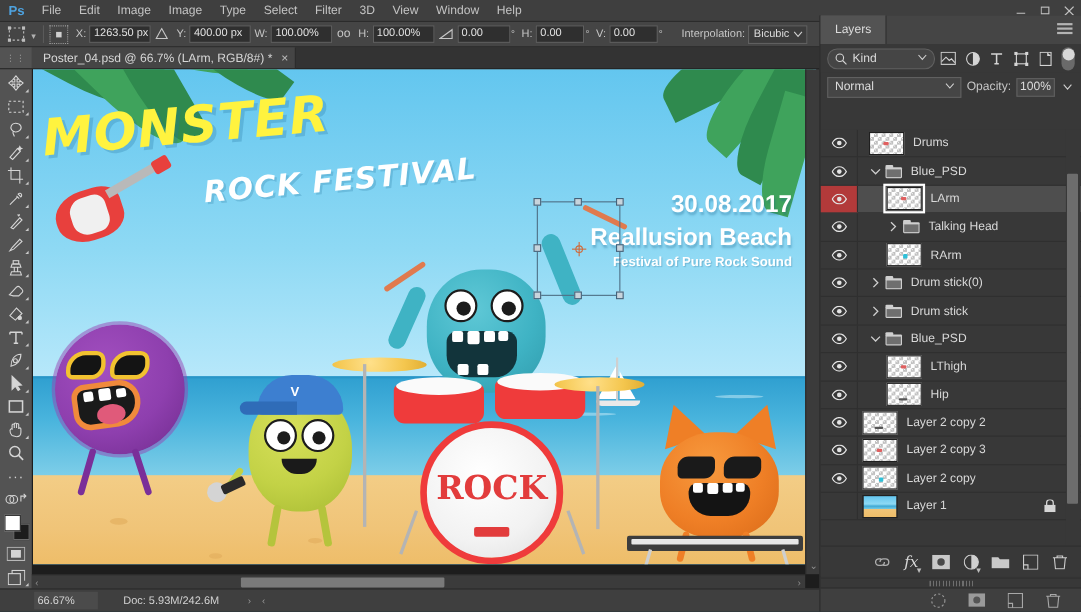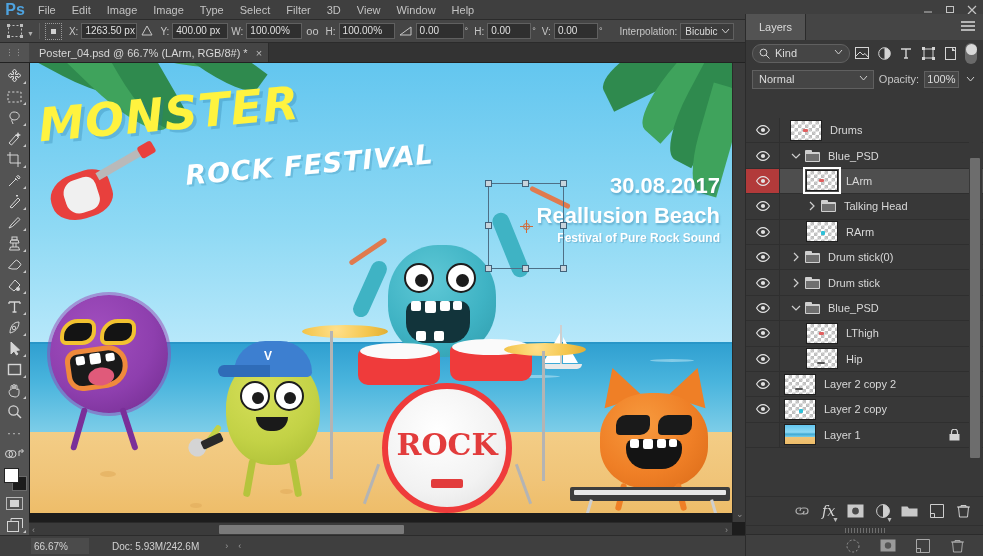--- a/index.html
+++ b/index.html
@@ -12,21 +12,21 @@
   #app { position: relative; width: 983px; height: 556px; background: #323232; }
 
   
   .menubar {
     position: absolute; left: 0; top: 0; width: 983px; height: 20px;
     background: #3f3f3f; display: flex; align-items: center;
     border-bottom: 1px solid #2b2b2b;
   }
   .ps-logo {
     width: 30px; height: 20px; display: flex; align-items: center; justify-content: center;
-    color: #4ea3e0; font-size: 16px; font-weight: bold; letter-spacing: 0px;
+    color: #4ea3e0; font-size: 12px; font-weight: bold; letter-spacing: 0px;
     font-family: "Liberation Sans", sans-serif;
   }
   .menu-item {
     padding: 0 8px; height: 20px; line-height: 20px;
     color: #c3c3c3; font-size: 11px; cursor: default; white-space: nowrap;
   }
   .win-ctrl { margin-left: auto; display: flex; height: 20px; align-items: center; }
   .win-btn { width: 22px; height: 20px; display:flex; align-items:center; justify-content:center;
     color: #c3c3c3; font-size: 10px; }
 
@@ -1022,20 +1022,33 @@
         </div>
         <div class="layer-row">
           <div class="eye-cell">
             <svg width="14" height="10">
               <path d="M7 0.6 C11 0.6 13.4 5 13.4 5 C13.4 5 11 9.4 7 9.4 C3 9.4 0.6 5 0.6 5 C0.6 5 3 0.6 7 0.6 Z" fill="none" stroke="#e3e3e3" stroke-width="1.1"></path>
               <circle cx="7" cy="5" r="2.1" fill="#e3e3e3"></circle>
             </svg>
           </div>
           <div style="width: 4px; flex: 0 0 auto;"></div>
           <div class="thumb">
+            <div class="thumb-mark" style="left:12px;top:8px;width:5px;height:3px;background:#e06060"></div>
+          </div>
+          <div class="layer-name">Layer 2 copy 3</div>
+        </div>
+        <div class="layer-row">
+          <div class="eye-cell">
+            <svg width="14" height="10">
+              <path d="M7 0.6 C11 0.6 13.4 5 13.4 5 C13.4 5 11 9.4 7 9.4 C3 9.4 0.6 5 0.6 5 C0.6 5 3 0.6 7 0.6 Z" fill="none" stroke="#e3e3e3" stroke-width="1.1"></path>
+              <circle cx="7" cy="5" r="2.1" fill="#e3e3e3"></circle>
+            </svg>
+          </div>
+          <div style="width: 4px; flex: 0 0 auto;"></div>
+          <div class="thumb">
             <div class="thumb-mark" style="left:14px;top:9px;width:4px;height:4px;background:#2fc0d8"></div>
           </div>
           <div class="layer-name">Layer 2 copy</div>
         </div>
         <div class="layer-row">
           <div class="eye-cell"></div>
           <div style="width: 4px; flex: 0 0 auto;"></div>
           <div class="thumb beach"></div>
           <div class="layer-name">Layer 1</div>
           <div class="lock-ic">

